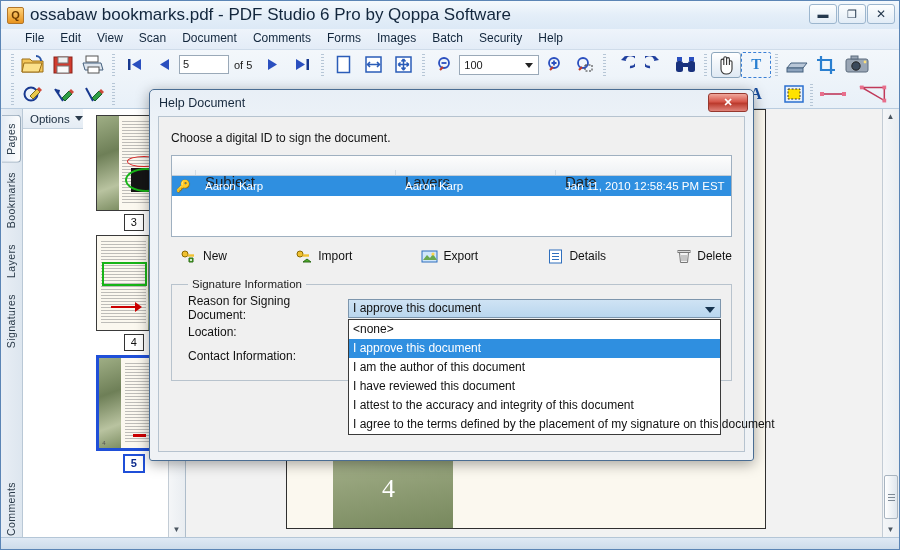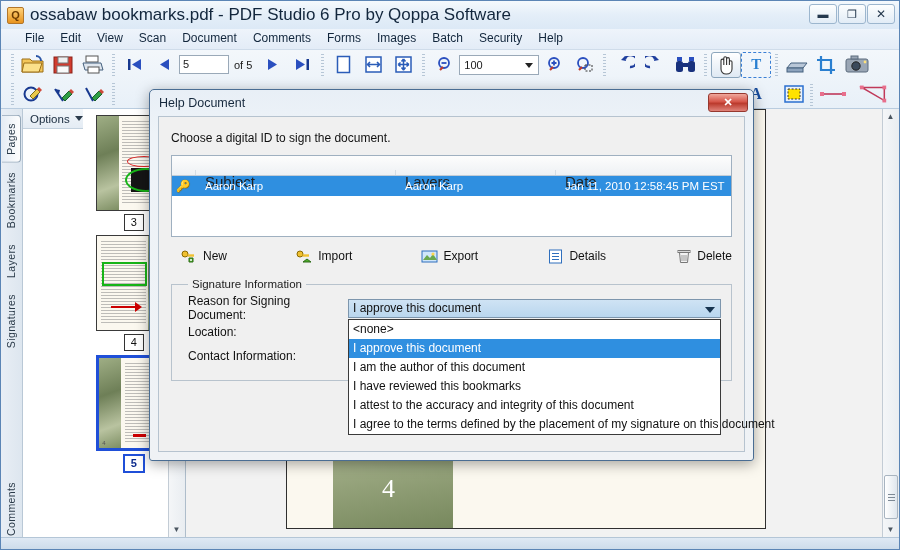--- a/index.html
+++ b/index.html
@@ -611,21 +611,21 @@
           <div class="flabel">Reason for Signing Document:</div>
           <div class="combo-wrap">
             <div class="combo">
               <span>I approve this document</span>
               <span class="carr"></span>
             </div>
             <div class="dropdown">
               <div class="dd-item">&lt;none&gt;</div>
               <div class="dd-item sel">I approve this document</div>
               <div class="dd-item">I am the author of this document</div>
-              <div class="dd-item">I have reviewed this bookmarks</div>
+              <div class="dd-item">I have reviewed this document</div>
               <div class="dd-item">I attest to the accuracy and integrity of this document</div>
               <div class="dd-item">I agree to the terms defined by the placement of my signature on this document</div>
             </div>
           </div>
         </div>
 
         <div class="frow">
           <div class="flabel">Location:</div>
         </div>
 

